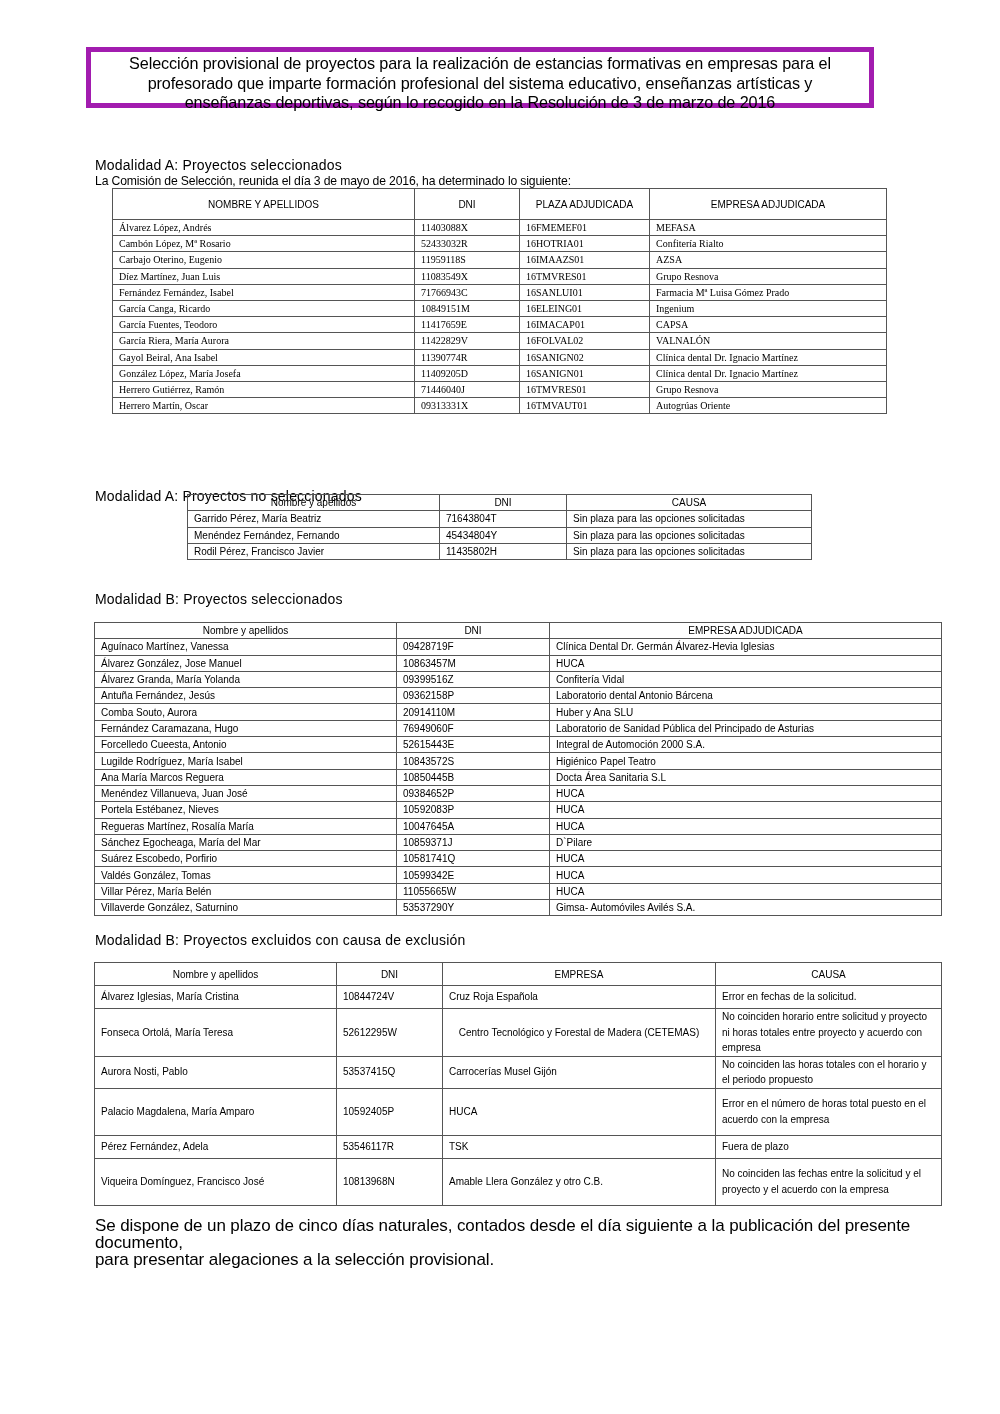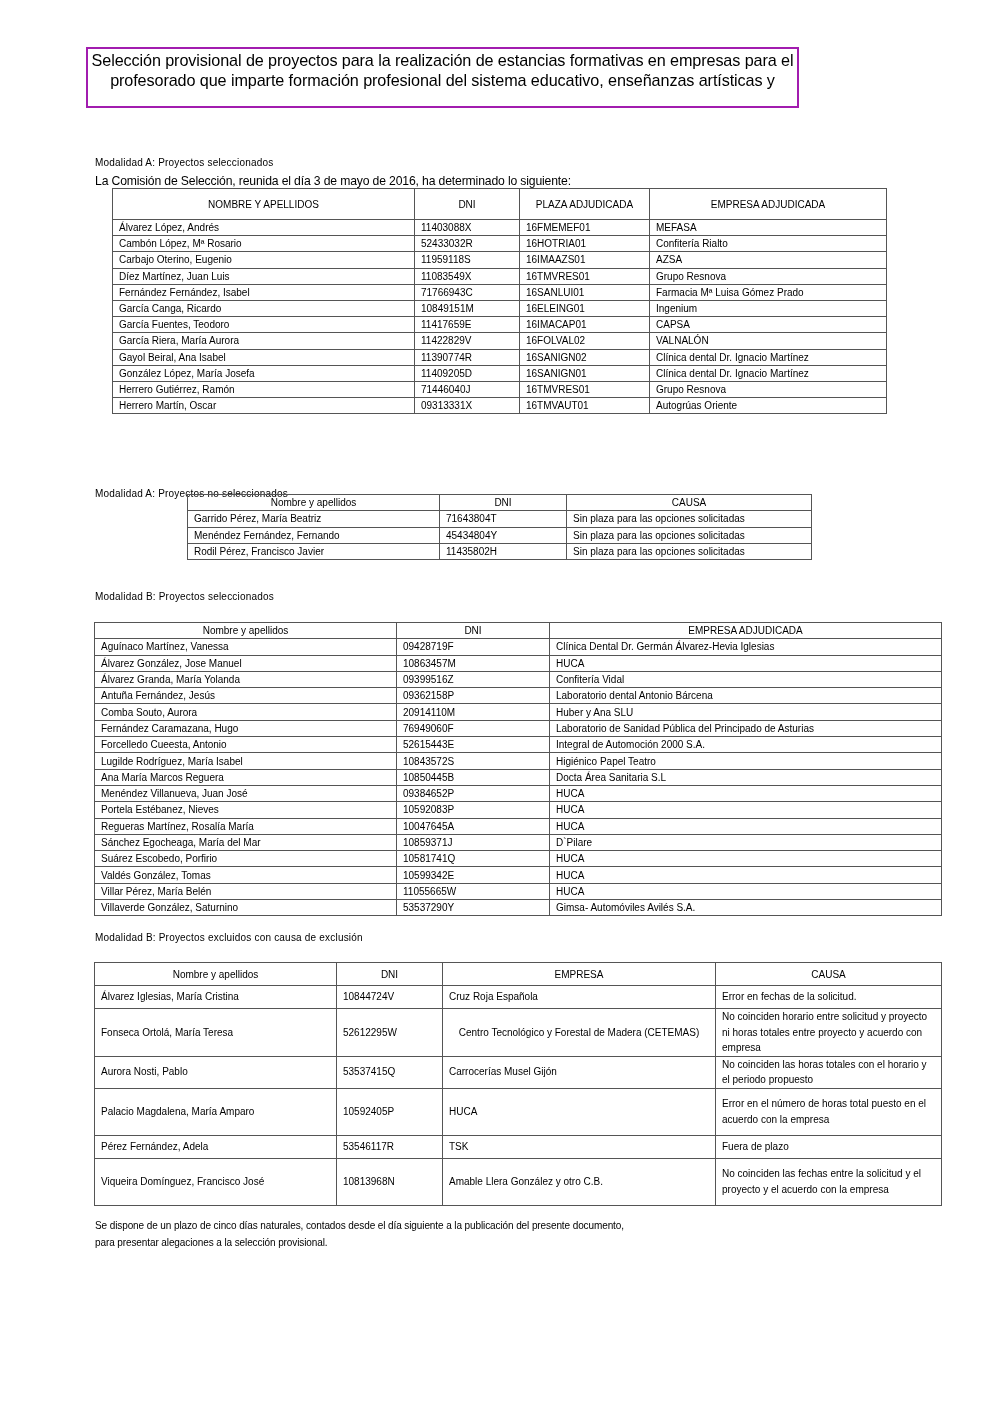--- a/index.html
+++ b/index.html
@@ -1,60 +1,61 @@
 <!DOCTYPE html>
 <html><head>
 <meta charset="utf-8">
 <style>
   html, body { margin: 0; padding: 0; background: #ffffff; }
   body { width: 1000px; height: 1414px; position: relative; font-family: "Liberation Sans", sans-serif; color: #000; }
   .title-box {
-    position: absolute; left: 86px; top: 47px; width: 713px; height: 61px;
-    border: 2px solid #a21caf; text-align: center;
+    position: absolute; left: 86px; top: 47px; width: 788px; height: 61px;
+    border: 5px solid #a21caf; text-align: center;
     font-family: "Liberation Sans", sans-serif; font-size: 16.2px; line-height: 19.5px;
     padding-top: 2px; box-sizing: border-box; letter-spacing: -0.1px;
   }
   .title-box span { display: block; }
   .para { position: absolute; left: 95px; font-size: 12.2px; letter-spacing: -0.15px; }
-  .section { position: absolute; left: 95px; font-size: 10px; letter-spacing: 0.2px; }
+  .section { position: absolute; left: 95px; font-size: 14px; letter-spacing: 0.2px; }
   table { position: absolute; border-collapse: collapse; font-size: 10px; }
   td, th { border: 1px solid #555; padding: 0 6px; font-weight: normal; height: 15.3px; line-height: 15px; white-space: nowrap; }
   th { text-align: center; }
   .c { text-align: left; }
   .l { text-align: left; }
 
   #tA { left: 112px; top: 188px; width: 775px; }
   #tA th { height: 30px; line-height: 13px; }
-  #tA td { height: 15.2px; }
+  #tA td { height: 15.2px; font-family: Liberation Serif, serif; }
 
   #tANS { left: 187px; top: 494px; width: 625px; }
   #tANS td, #tANS th { height: 15.3px; }
 
   #tB { left: 94px; top: 622px; width: 848px; }
   #tB td, #tB th { height: 15.3px; }
 
   #tBX { left: 94px; top: 962px; width: 848px; }
   #tBX th { height: 22px; }
   #tBX td { white-space: normal; line-height: 15.5px; padding: 0 6px; }
   #tBX .r1 td { height: 22px; }
   #tBX .r2 td { height: 46px; }
   #tBX .r3 td { height: 31px; }
   #tBX .r4 td { height: 46px; }
   #tBX .r5 td { height: 22px; }
   #tBX .r6 td { height: 46px; }
 
-  .foot { position: absolute; left: 95px; top: 1217px; font-size: 10px; line-height: 17px; letter-spacing: -0.1px; }
+  .foot { position: absolute; left: 95px; top: 1217px; font-size: 17px; line-height: 17px; letter-spacing: -0.1px; }
   .foot span { display: block; }
 </style>
 </head>
 <body>
 
 <div class="title-box">
   <span>Selección provisional de proyectos para la realización de estancias formativas en empresas para el</span>
   <span>profesorado que imparte formación profesional del sistema educativo, enseñanzas artísticas y</span>
+  <span>enseñanzas deportivas, según lo recogido en la Resolución de 3 de marzo de 2016</span>
 </div>
 
 <div class="para" style="top:126px;margin-top:48px;">La Comisión de Selección, reunida el día 3 de mayo de 2016, ha determinado lo siguiente:</div>
 
 <div class="section" style="top:157px;">Modalidad A: Proyectos seleccionados</div>
 <table id="tA">
   <colgroup>
       <col style="width:302px">
       <col style="width:105px">
       <col style="width:130px">

